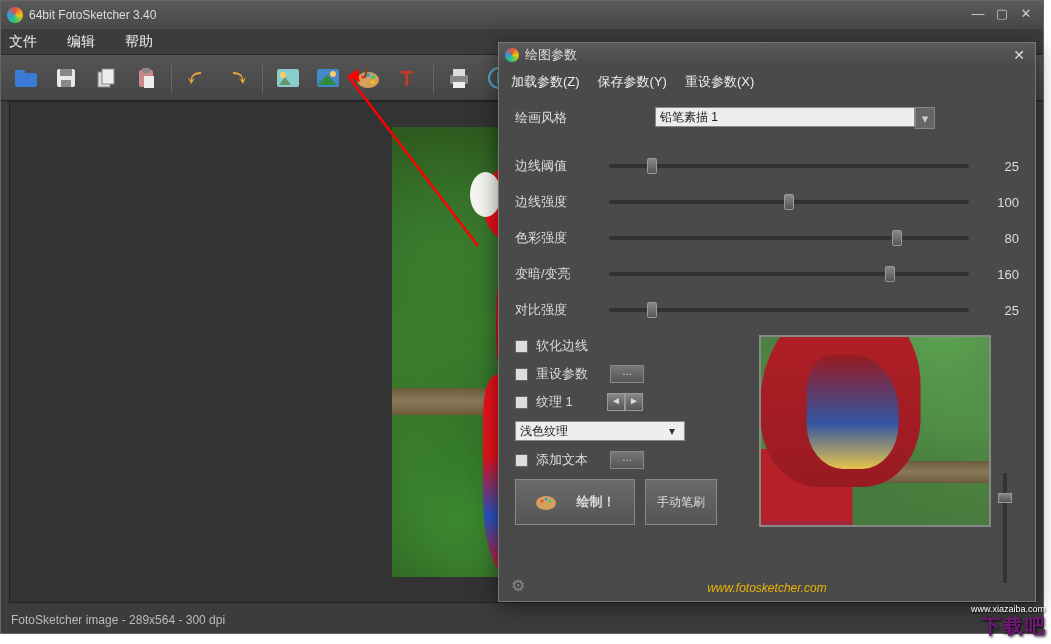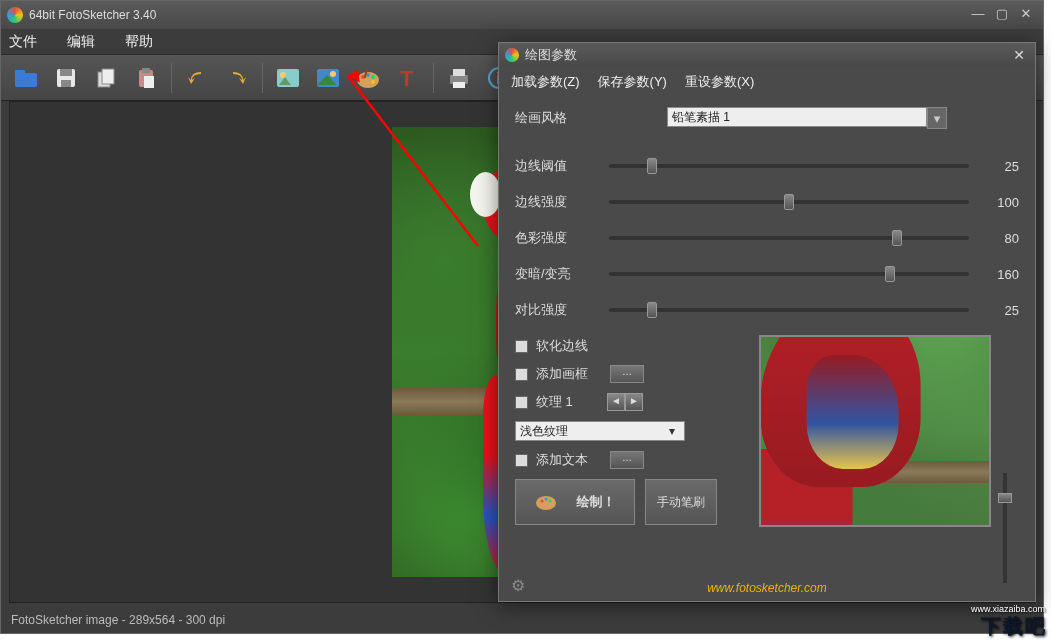--- a/index.html
+++ b/index.html
@@ -75,21 +75,21 @@
   radial-gradient(circle at 60% 70%, #2d6b24 0%, transparent 40%),
   radial-gradient(circle at 30% 85%, #3e8f32 0%, transparent 35%),
   linear-gradient(#2d5a1f, #3a7d2e, #2d5a1f); }
 .parrot-body { position: absolute; left: 40%; top: 15%; width: 35%; height: 50%; background: linear-gradient(#e8121c, #c10f18); border-radius: 60% 50% 40% 40%; }
 .parrot-head { position: absolute; left: 35%; top: 8%; width: 25%; height: 18%; background: #e8121c; border-radius: 50%; }
 .parrot-face { position: absolute; left: 30%; top: 10%; width: 12%; height: 10%; background: #f5f5f0; border-radius: 50%; }
 .parrot-wing { position: absolute; left: 50%; top: 30%; width: 20%; height: 30%; background: linear-gradient(#c10f18, #2455c4 60%, #f5c518); border-radius: 30% 50% 40% 40%; }
 .parrot-tail { position: absolute; left: 35%; top: 55%; width: 25%; height: 45%; background: linear-gradient(#e8121c 40%, #2455c4 70%, #e8121c); border-radius: 20% 20% 40% 40%; }
 .branch { position: absolute; left: 0; top: 58%; width: 100%; height: 6%; background: linear-gradient(#6d5a3a, #8a7a5a, #6d5a3a); border-radius: 4px; }
 
-.watermark { position: absolute; right: 4px; bottom: 4px; color: #0f172a; font-size: 20px; font-weight: bold; text-shadow: 1px 1px 3px #000; letter-spacing: 2px; font-family: Liberation Mono, monospace; }
+.watermark { position: absolute; right: 4px; bottom: 4px; color: #701a75; font-size: 20px; font-weight: bold; text-shadow: 1px 1px 3px #000; letter-spacing: 2px; font-family: Liberation Mono, monospace; }
 .watermark-url { position: absolute; right: 6px; bottom: 30px; color: #fff; font-size: 9px; text-shadow: 1px 1px 2px #000; margin-top: 28px; }
 </style>
 </head>
 <body>
 
 <div class="main-window">
 
   <div class="titlebar">
     <div class="icon"></div>
     <span>64bit FotoSketcher 3.40</span>
@@ -229,21 +229,21 @@
 
   <div class="dlg-menu">
     <span>加载参数(Z)</span>
     <span>保存参数(Y)</span>
     <span>重设参数(X)</span>
   </div>
 
   <div class="dlg-body">
     <div class="row">
       <div class="row-label">绘画风格</div>
-      <div style="flex:1; display:flex;justify-content:center;">
+      <div style="margin-left:60px; flex:1; display:flex;">
         <div class="tex-select" style="width:260px;">
           <span>铅笔素描 1</span>
         </div>
         <div class="ddbtn" style="display:flex;align-items:center;justify-content:center;color:#ccc;">▾</div>
       </div>
     </div>
 
     <div style="height:14px;"></div>
 
     <div class="slider-row">
@@ -282,21 +282,21 @@
       <div class="slider-val">25</div>
     </div>
 
     <div class="opts">
       <div class="opt-row">
         <span class="chk"></span>
         <span>软化边线</span>
       </div>
       <div class="opt-row">
         <span class="chk"></span>
-        <span>添加画框</span>
+        <span>重设参数</span>
         <div class="mini-btn" style="text-align:center;font-size:10px;color:#ddd;">…</div>
       </div>
       <div class="opt-row">
         <span class="chk"></span>
         <span>纹理 1</span>
         <div style="margin-left:26px;display:flex;">
           <div class="arrow-btn">◄</div>
           <div class="arrow-btn">►</div>
         </div>
       </div>

